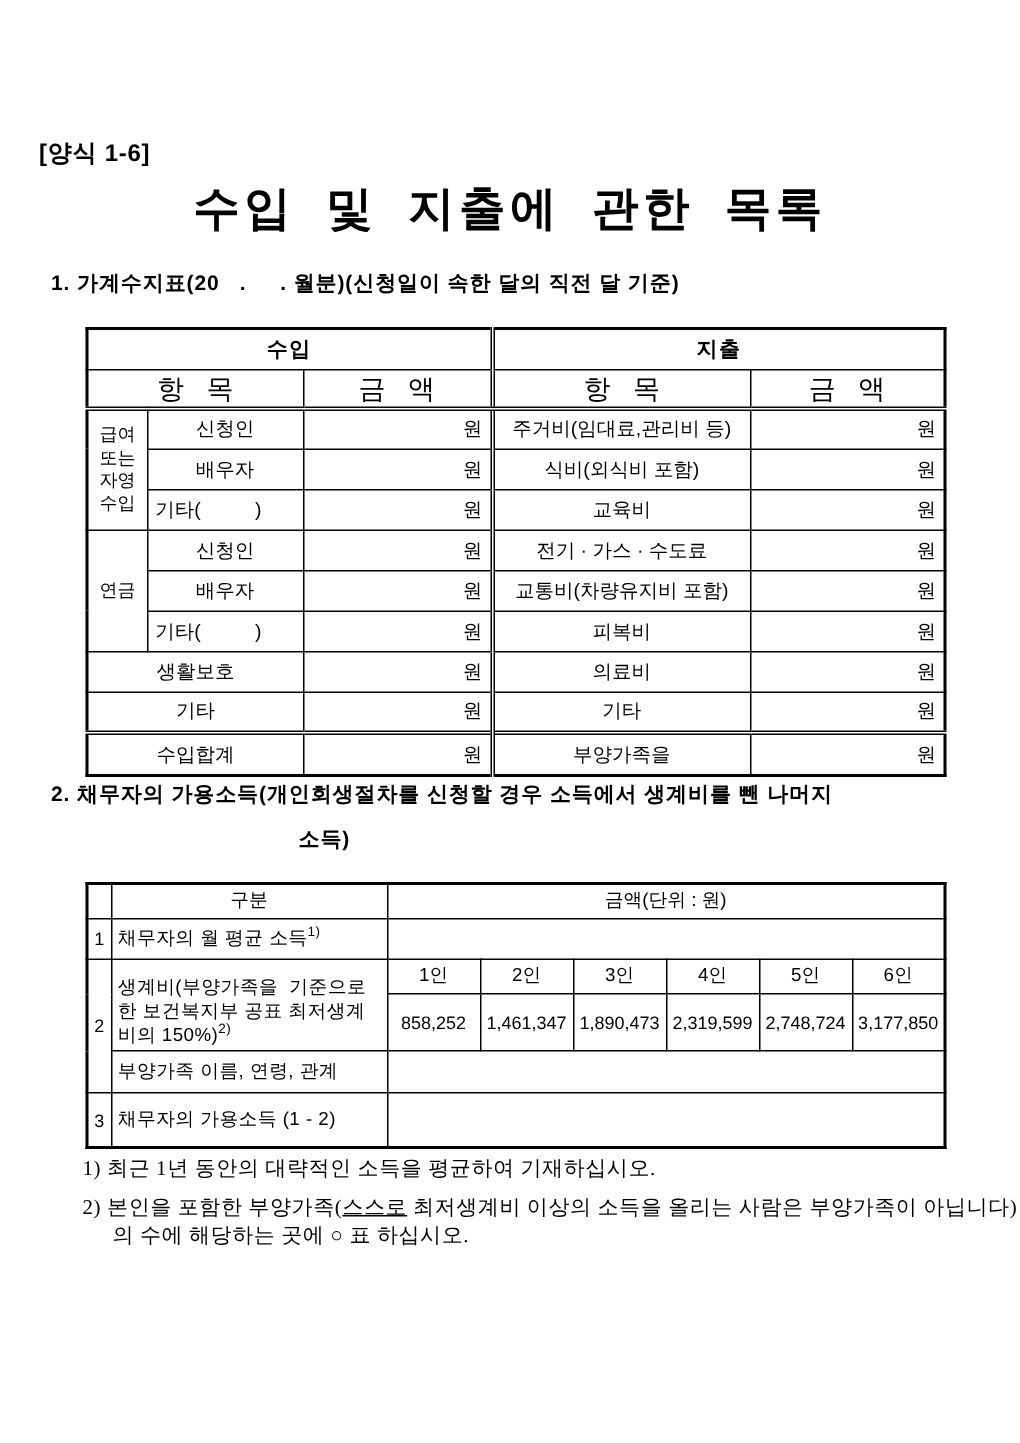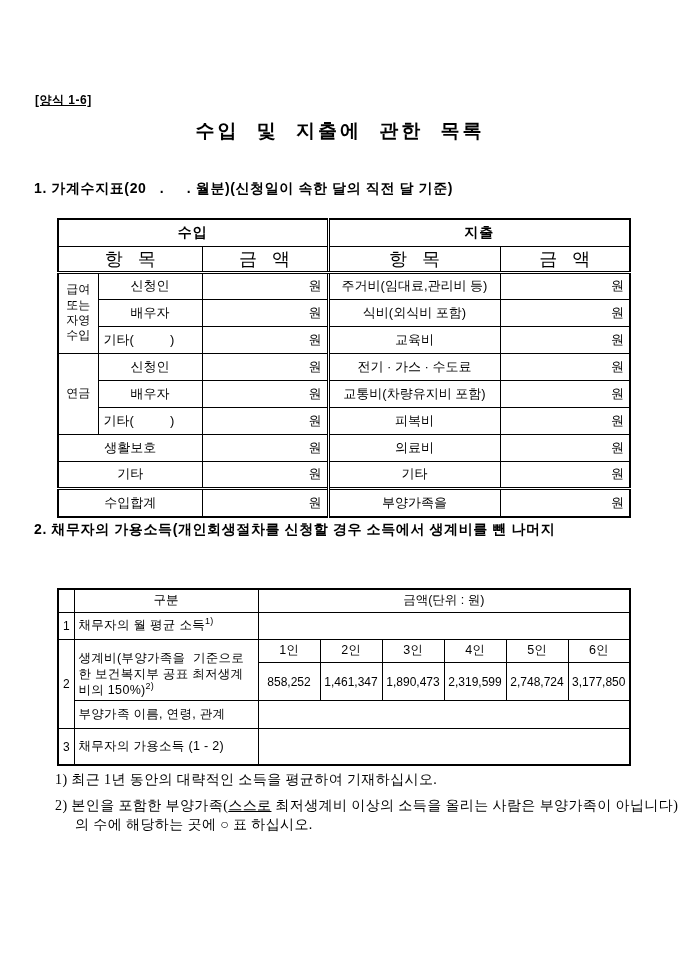--- a/index.html
+++ b/index.html
@@ -7,26 +7,26 @@
   .page {
     position:relative;
     width:680px; height:962px;
     background:#ffffff;
     font-family:"Liberation Sans", sans-serif;
     color:#000;
     margin:0 auto;
     overflow:hidden;
   }
   .form-tag {
-    position:absolute; left:35px; top:92px;
-    font-size:12px; font-weight:bold; letter-spacing:0.5px;text-decoration:underline;
+    position:absolute; left:26px; top:92px;
+    font-size:16px; font-weight:bold; letter-spacing:0.5px;
   }
   .doc-title {
     position:absolute; left:0; top:118px; width:100%;
-    text-align:center; font-size:19px; font-weight:bold;
+    text-align:center; font-size:31px; font-weight:bold;
     letter-spacing:3px; word-spacing:9px; white-space:nowrap;
   }
   .sec-heading {
     position:absolute; left:34px;
     font-size:14px; font-weight:600; letter-spacing:0.6px;
     white-space:nowrap;
   }
   .sec1 { top:180px; }
   .sec2 { top:521px; }
   .sec2-line2 { margin-top:12px; margin-left:165px; }
@@ -167,20 +167,21 @@
         <td colspan="2" class="dbl-t">수입합계</td>
         <td class="amt dbl-t">원</td>
         <td class="dbl-t dbl-l">부양가족을</td>
         <td class="amt dbl-t">원</td>
       </tr>
     </tbody>
   </table>
 
   <div class="sec-heading sec2">
     <div>2. 채무자의 가용소득(개인회생절차를 신청할 경우 소득에서 생계비를 뺀 나머지</div>
+    <div class="sec2-line2">소득)</div>
   </div>
 
   <table class="t2">
     <colgroup>
       <col style="width:16px">
         <col style="width:184px">
       <col style="width:62px">
         <col style="width:62px">
         <col style="width:62px">
       <col style="width:62px">

